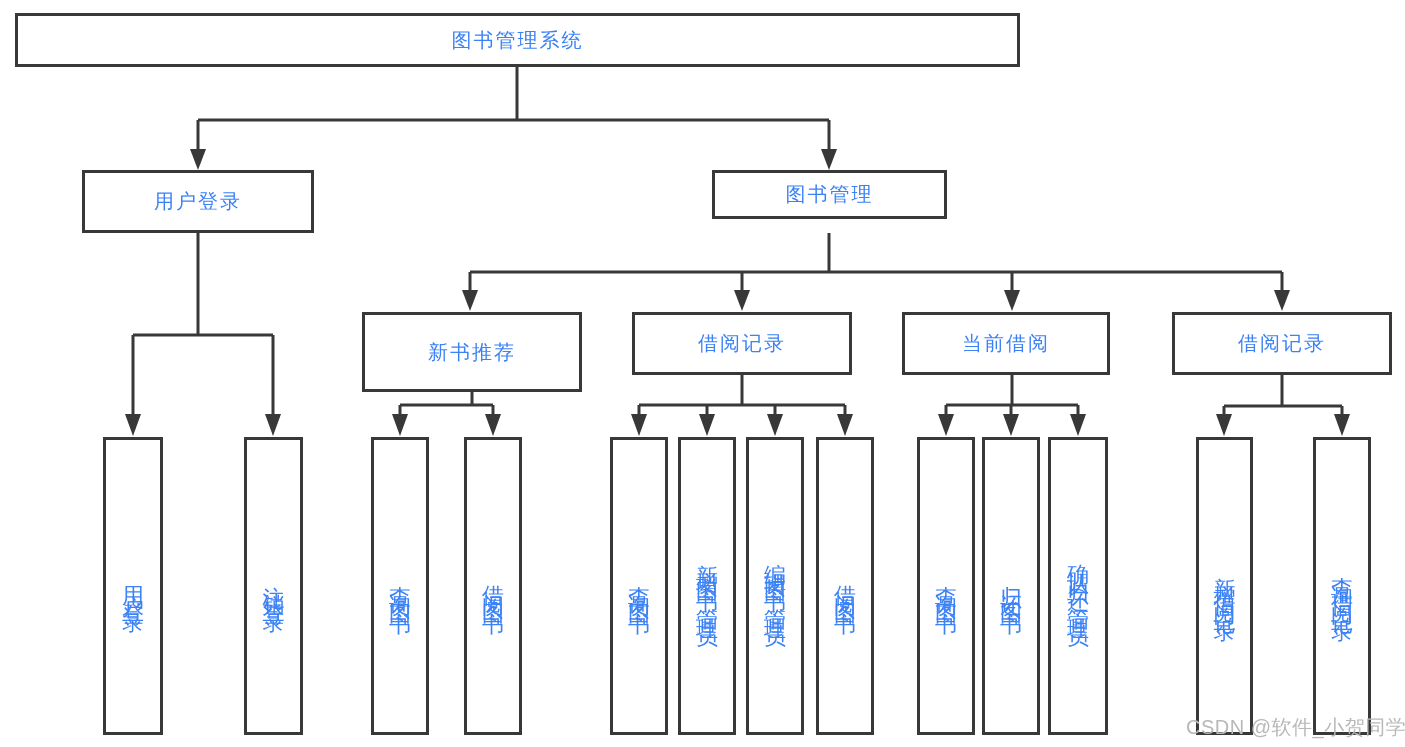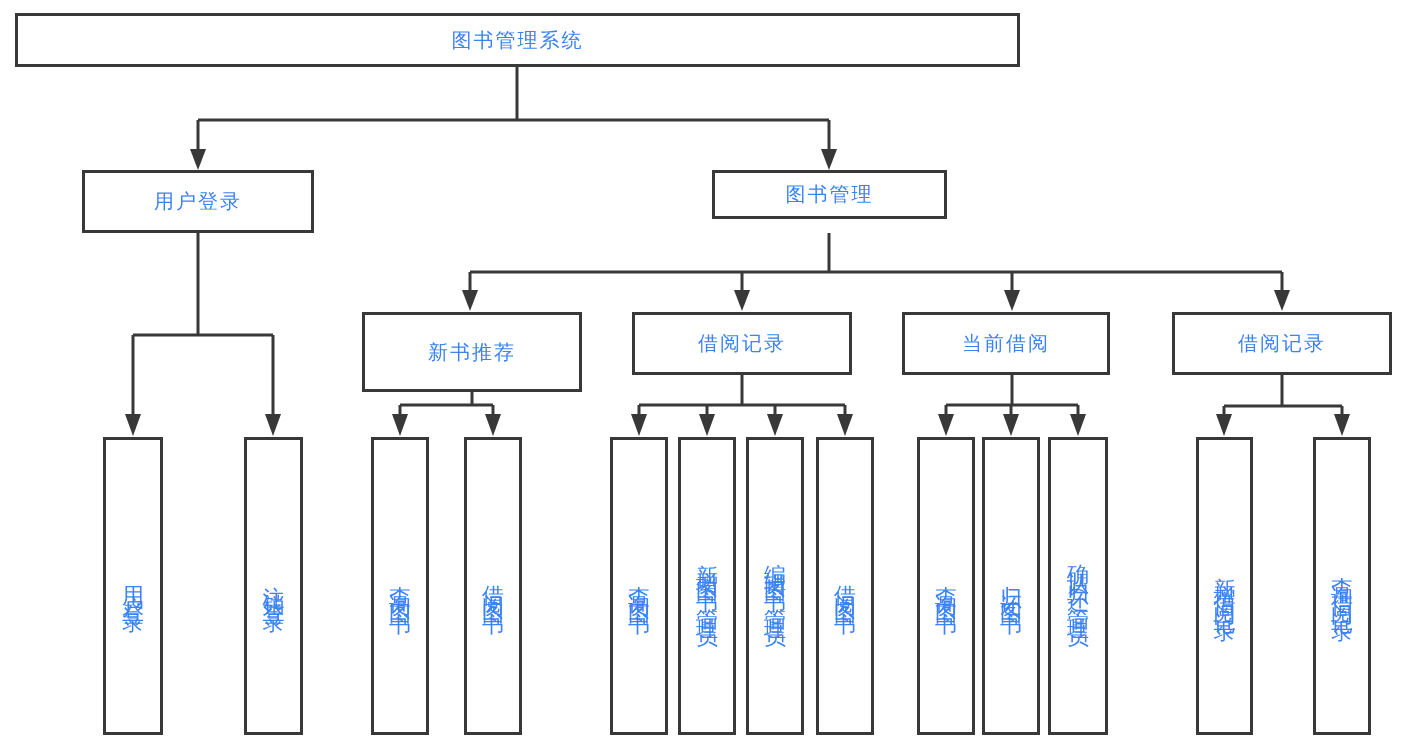--- a/index.html
+++ b/index.html
@@ -133,14 +133,15 @@
   <div class="box vbox" style="left:746px;top:437px;width:58px;height:298px">编辑图书（管理员）</div>
   <div class="box vbox" style="left:816px;top:437px;width:58px;height:298px">借阅图书</div>
 
   <div class="box vbox" style="left:917px;top:437px;width:58px;height:298px">查询图书</div>
   <div class="box vbox" style="left:982px;top:437px;width:58px;height:298px">归还图书</div>
   <div class="box vbox" style="left:1048px;top:437px;width:60px;height:298px">确认归还（管理员）</div>
 
   <div class="box vbox" style="left:1196px;top:437px;width:57px;height:298px">新增借阅记录</div>
   <div class="box vbox" style="left:1313px;top:437px;width:58px;height:298px">查询借阅记录</div>
 
+  <div class="watermark" style="left:1186px;top:714px">CSDN @软件_小贺同学</div>
 
 </div>
 
 </body></html>

